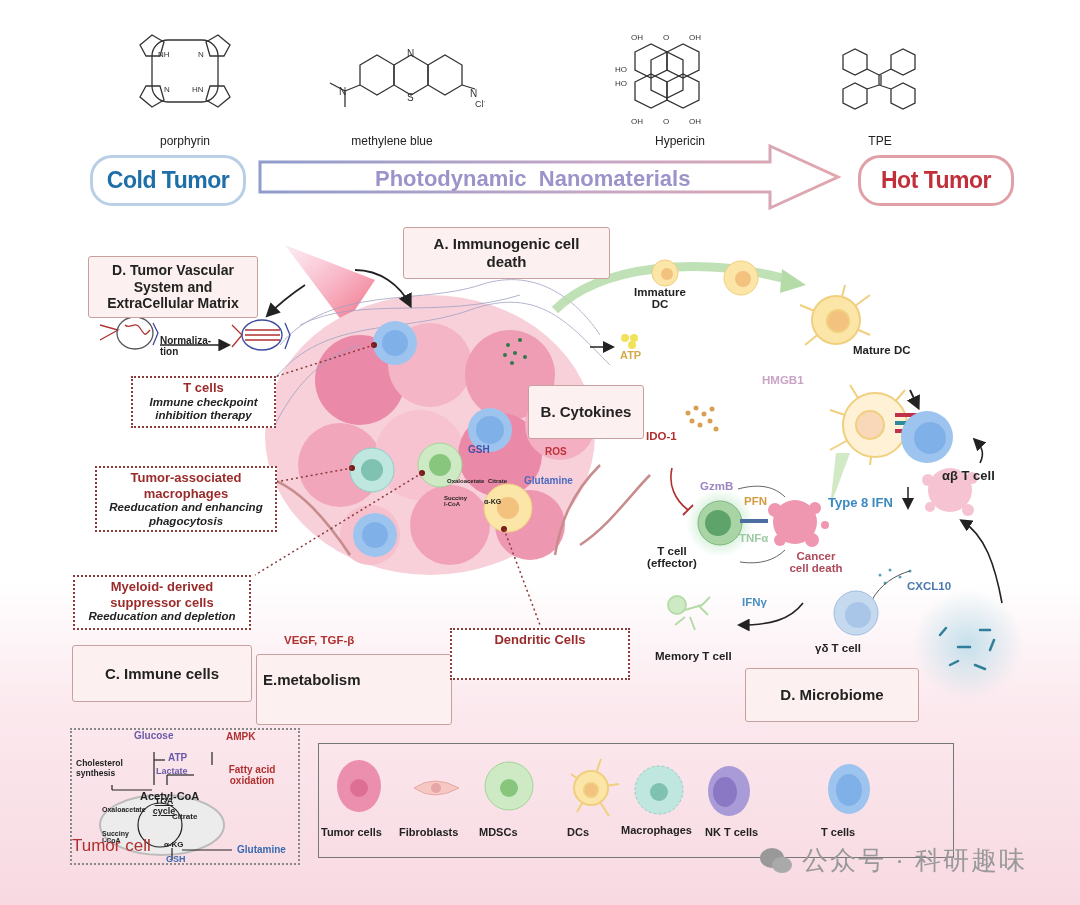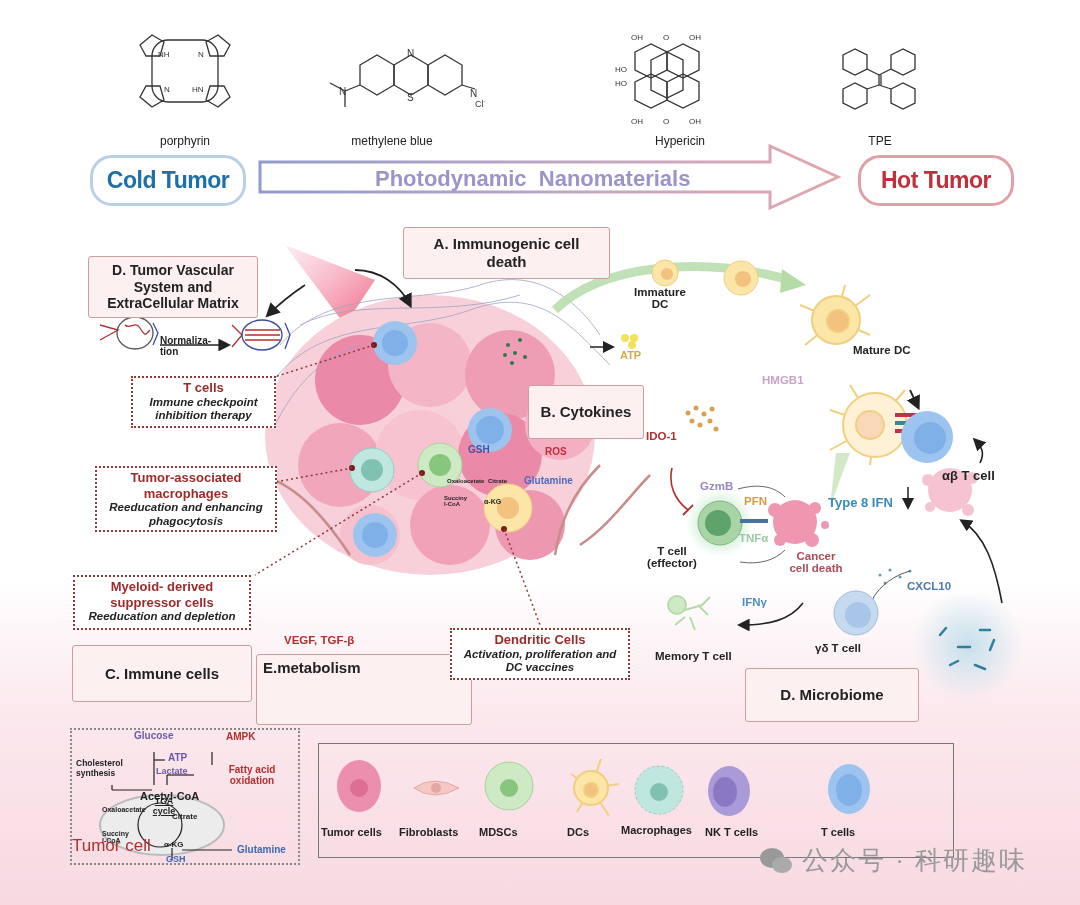--- a/index.html
+++ b/index.html
@@ -324,39 +324,38 @@
 </svg>
 
 <div class="abs box" style="left:88px;top:256px;width:168px;height:60px;font-size:14px;">D. Tumor Vascular System and ExtraCellular Matrix</div>
 <div class="abs t" style="left:160px;top:335px;font-size:10px;white-space:pre;line-height:1.1;">Normaliza-
 tion</div>
 <div class="abs box" style="left:403px;top:227px;width:207px;height:52px;font-size:15px;padding:0 20px;box-sizing:border-box;">A. Immunogenic cell death</div>
 <div class="abs box" style="left:528px;top:385px;width:114px;height:52px;font-size:15px;">B. Cytokines</div>
 <div class="abs box" style="left:72px;top:645px;width:178px;height:55px;font-size:15px;">C. Immune cells</div>
 <div class="abs box" style="left:745px;top:668px;width:172px;height:52px;font-size:15px;">D. Microbiome</div>
 
-<div class="abs box" style="left:256px;top:654px;width:216px;height:71px;display:block;text-align:left;padding:4px 6px;box-sizing:border-box;">
+<div class="abs box" style="left:256px;top:654px;width:196px;height:71px;display:block;text-align:left;padding:16px 6px;box-sizing:border-box;">
   <div style="font-size:15px;color:#222;">E.metabolism</div>
 </div>
 
 <div class="abs dbox" style="left:131px;top:376px;width:145px;height:52px;">
   <div class="h">T cells</div>
   <div class="s">Immune checkpoint inhibition therapy</div>
 </div>
 <div class="abs dbox" style="left:95px;top:466px;width:182px;height:66px;">
   <div class="h">Tumor-associated macrophages</div>
   <div class="s">Reeducation and enhancing phagocytosis</div>
 </div>
 <div class="abs dbox" style="left:73px;top:575px;width:178px;height:55px;">
   <div class="h">Myeloid- derived suppressor cells</div>
   <div class="s">Reeducation and depletion</div>
 </div>
 <div class="abs dbox" style="left:450px;top:628px;width:180px;height:52px;">
   <div class="h">Dendritic Cells</div>
-  <div class="s">Activation,  proliferation and DC vaccines</div>
 </div>
 
 <div class="abs t" style="left:620px;top:349px;color:#d3a94a;font-size:11px;">ATP</div>
 <div class="abs t" style="left:630px;top:286px;width:60px;text-align:center;">Immature DC</div>
 <div class="abs t" style="left:853px;top:344px;">Mature DC</div>
 <div class="abs t" style="left:762px;top:374px;color:#c9a4c6;">HMGB1</div>
 <div class="abs t" style="left:646px;top:430px;color:#b03030;text-align:right;">IDO-1</div>
 <div class="abs t" style="left:700px;top:480px;color:#9a85c0;">GzmB</div>
 <div class="abs t" style="left:744px;top:495px;color:#d39a40;">PFN</div>
 <div class="abs t" style="left:739px;top:532px;color:#9cc9a4;">TNFα</div>

